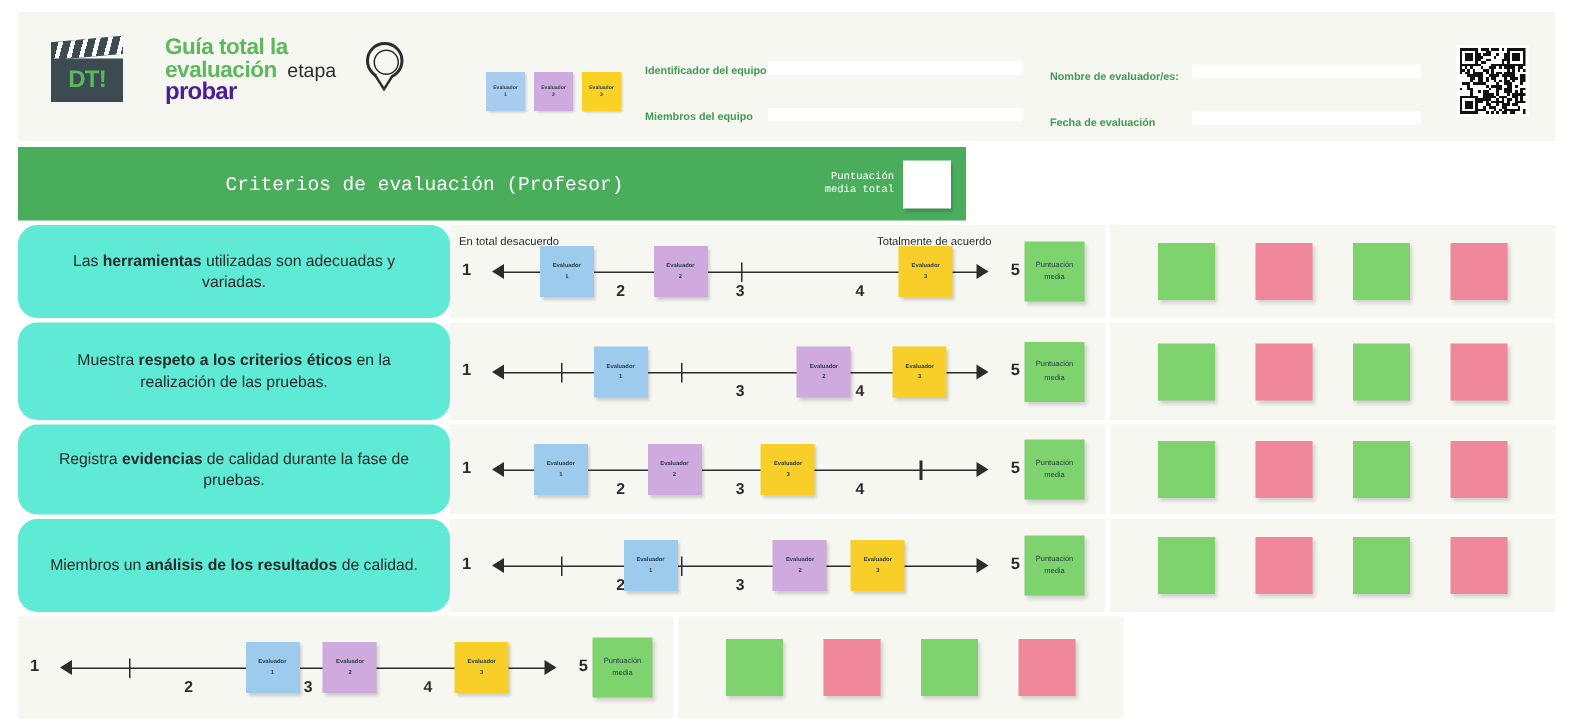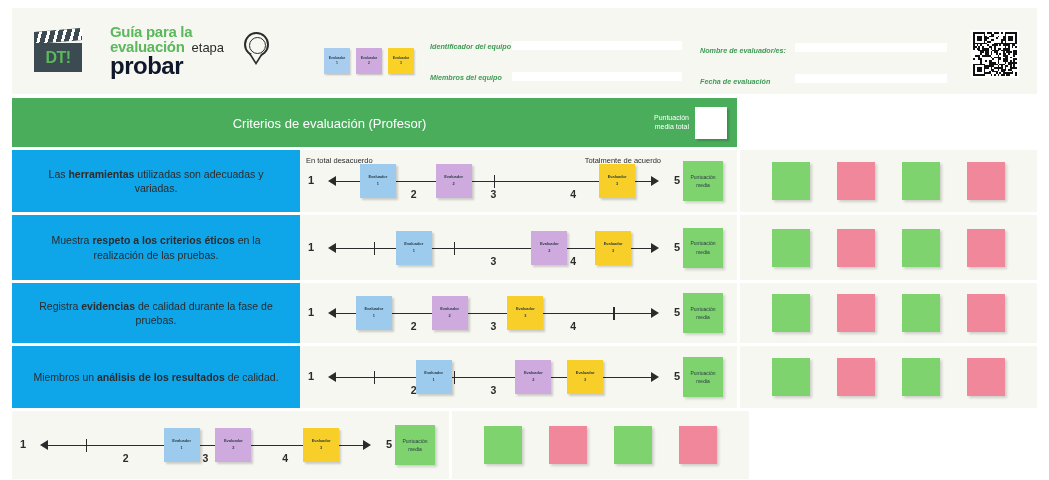--- a/index.html
+++ b/index.html
@@ -31,21 +31,21 @@
     position: absolute; left: 0; top: 13px; width: 48px; height: 29px;
     background: #3c4a52; display: flex; align-items: center; justify-content: center;
   }
   .clapper .body span {
     color: #5cb85c; font-weight: bold; font-size: 16px; letter-spacing: -0.5px;
     font-family: "Liberation Sans", sans-serif;
   }
   .titleblock { line-height: 1.0; }
   .t-green { color: #5cb85c; font-weight: bold; font-size: 15px; letter-spacing: -0.3px; }
   .t-row { display: flex; align-items: baseline; gap: 7px; }
-  .t-big { color: #0f172a; font-weight: bold; font-size: 24px; letter-spacing: -0.5px; }
+  .t-big { color: #4c1d95; font-weight: bold; font-size: 16px; letter-spacing: -0.5px; }
   .t-etapa { color: #2b2b2b; font-weight: normal; font-size: 13px; }
   .seal { margin-left: 10px; width: 30px; height: 38px; position: relative; }
   .seal .ring {
     position: absolute; left: 2px; top: 0; width: 25px; height: 25px;
     border: 2.2px solid #2b2b2b; border-radius: 50%;
   }
   .seal .ring::after {
     content: ""; position: absolute; left: 3px; top: 3px; width: 15px; height: 15px;
     border: 1.6px solid #2b2b2b; border-radius: 50%;
   }
@@ -69,29 +69,29 @@
     box-shadow: 1px 1.5px 1.5px rgba(0,0,0,0.18);
   }
   .mn-blue { background: #a8cdef; }
   .mn-purple { background: #ceaade; }
   .mn-yellow { background: #fad226; }
 
   
   .field { position: absolute; display: flex; align-items: center; }
   .field .lbl {
     color: #3f9a55; font-size: 7.2px; font-weight: bold;
-    font-family: "Liberation Sans", sans-serif; white-space: nowrap; font-style: italic;
+    font-family: "Liberation Sans", sans-serif; white-space: nowrap;
   }
 
   .qr { position: absolute; right: 18px; top: 22px; width: 48px; height: 48px; background: #fff; padding: 2px; }
   .qr canvas, .qr .qrgrid { display: block; }
 
   
   .band { position: absolute; top: 98px; height: 49px; background: #4aad5c; }
-  .band-left { left: 12px; width: 725px; }
+  .band-left { left: 12px; width: 632px; font-family: Liberation Mono, monospace; }
   .band-right { left: 748px; width: 289px; }
   .band-title {
     position: absolute; left: 0; right: 0; top: 50%; transform: translateY(-50%);
     text-align: center; color: #ffffff; font-size: 13px;
   }
   .band-left .band-title { left: 0; right: 90px; }
   .score-wrap {
     position: absolute; right: 10px; top: 50%; transform: translateY(-50%);
     display: flex; align-items: center; gap: 6px;
   }
@@ -99,24 +99,24 @@
   .score-box {
     width: 32px; height: 32px; background: #ffffff;
     box-shadow: 1.5px 2px 2px rgba(0,0,0,0.2);
   }
 
   
   .rows { position: absolute; left: 12px; top: 150px; width: 1025px; }
   .row { position: relative; display: flex; margin-bottom: 3px; }
 
   .crit {
-    width: 288px; flex: 0 0 288px; background: #0ea5e9;
+    width: 288px; flex: 0 0 288px; background: #5eead4;
     display: flex; align-items: center; justify-content: center;
     padding: 8px 14px; text-align: center;
-    font-size: 10.5px; color: #2b2b2b; line-height: 1.35;
+    font-size: 10.5px; color: #2b2b2b; line-height: 1.35; border-radius: 13px;
   }
   .crit b { font-weight: bold; }
 
   .scale-cell {
     flex: 0 0 437px; width: 437px; background: #f7f7f2;
     position: relative;
   }
   .qual-cell {
     flex: 0 0 297px; width: 297px; background: #f7f7f2; margin-left: 3px;
     display: flex; align-items: center; justify-content: space-around;
@@ -184,21 +184,21 @@
   <div class="header">
 
     <div class="brand">
       <div class="clapper">
         <div class="top"></div>
         <div class="body">
             <span>DT!</span>
           </div>
       </div>
       <div class="titleblock">
-        <div class="t-green">Guía para la</div>
+        <div class="t-green">Guía total la</div>
         <div class="t-row">
           <span class="t-green">evaluación</span>
           <span class="t-etapa">etapa</span>
         </div>
         <div class="t-big">probar</div>
       </div>
       <div class="seal">
         <div class="ring"></div>
           <div class="tail"></div>
       </div>

